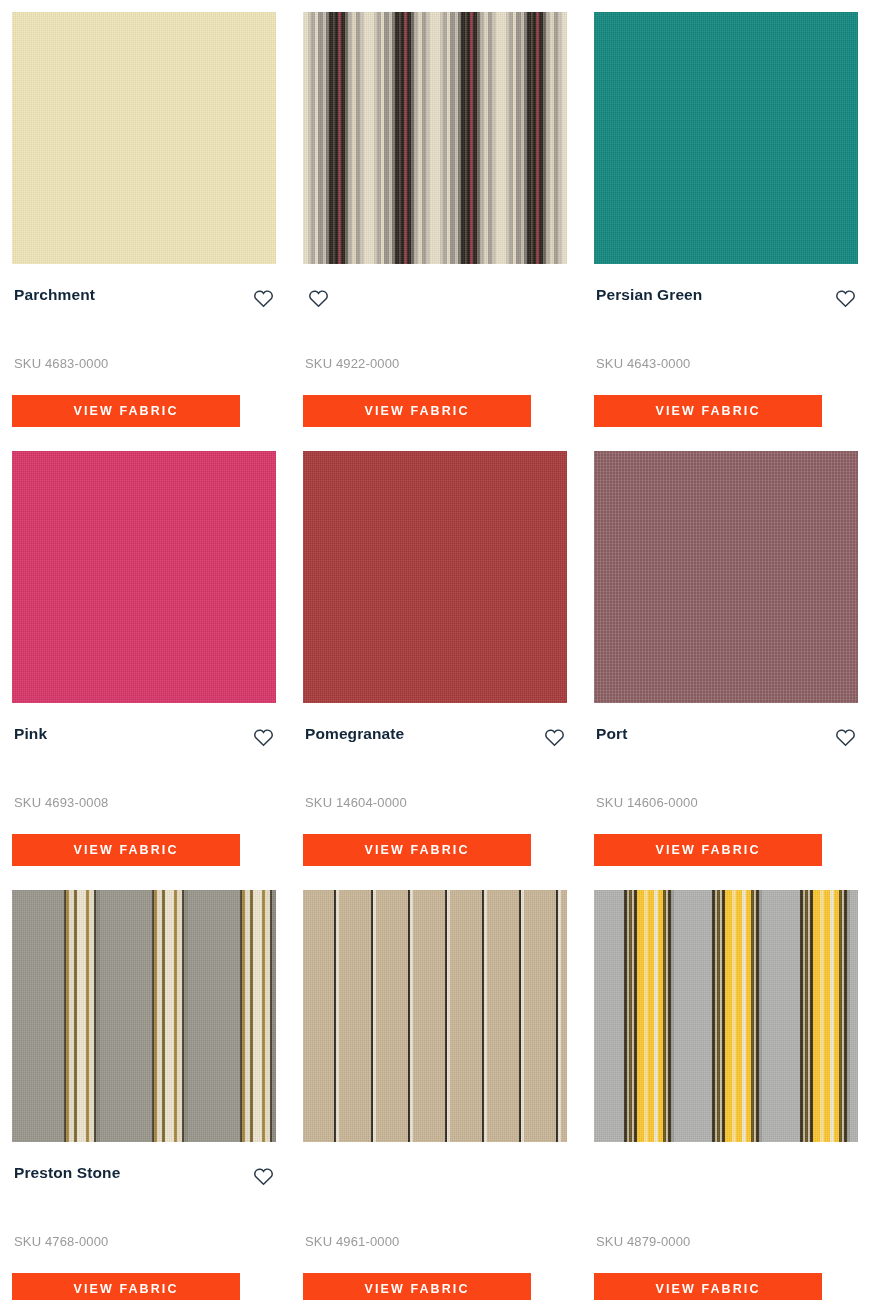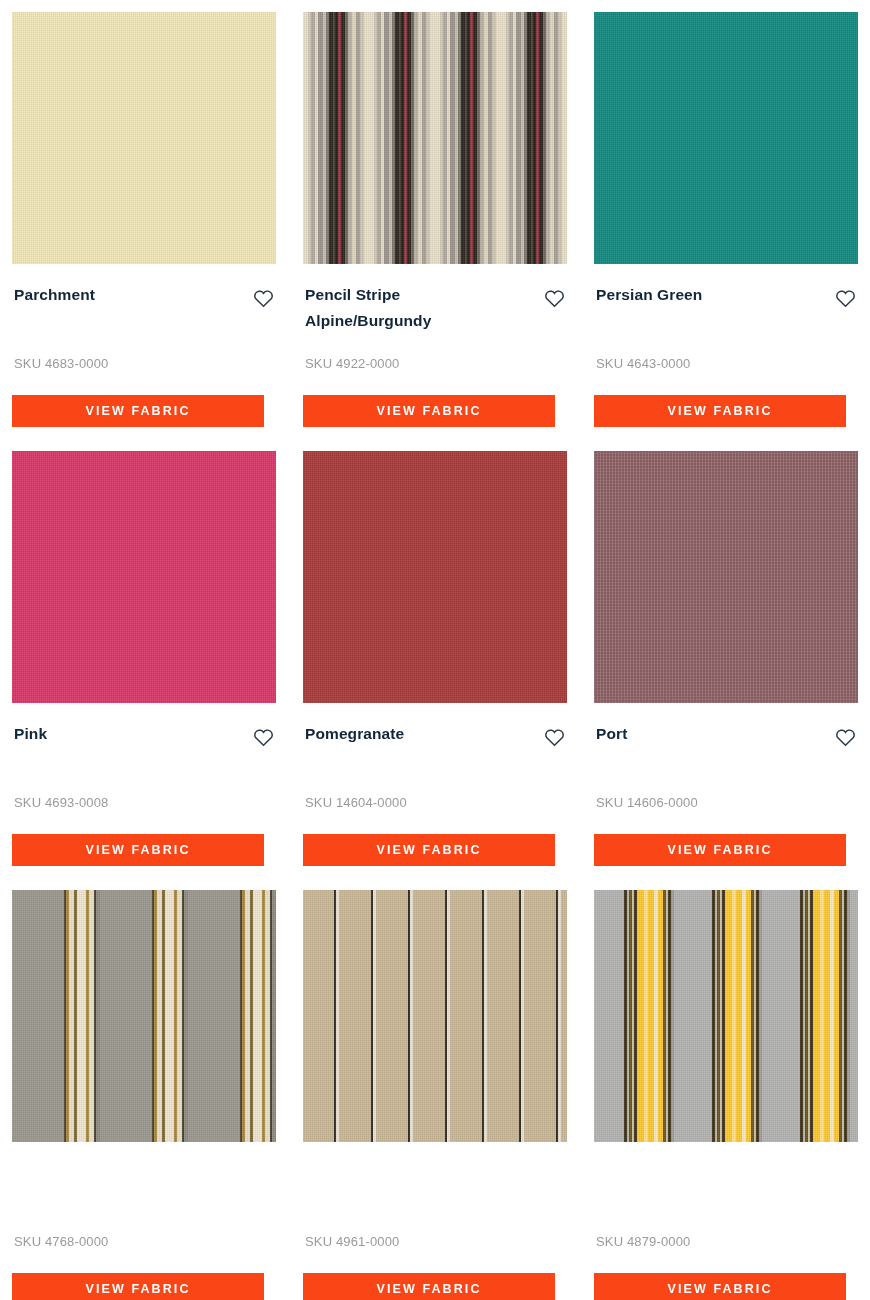--- a/index.html
+++ b/index.html
@@ -82,21 +82,21 @@
 
   .sku {
     font-size: 13px;
     color: #9a9a9a;
     letter-spacing: 0.15px;
     padding-left: 2px;
     margin-top: auto;
   }
 
   .view-btn {
-    width: 252px;
+    width: 228px;
     height: 32px;
     border: none;
     background: #fa4616;
     color: #ffffff;
     font-family: "Liberation Sans", sans-serif;
     font-size: 12.5px;
     font-weight: bold;
     letter-spacing: 2.1px;
     text-align: center;
     line-height: 32px;
@@ -146,21 +146,20 @@
           #2a251f 38px, #2a251f 42px,
           #6e675d 42px, #6e675d 45px,
           #b8b1a4 45px, #b8b1a4 49px,
           #ded5be 49px, #ded5be 53px,
           #a7a096 53px, #a7a096 57px,
           #cdc5b4 57px, #cdc5b4 61px,
           #e8dfc8 61px, #e8dfc8 66px);"></div>
       <div class="weave"></div>
     </div>
     <div class="title-row">
-      <div class="title">Pencil Stripe Alpine/Burgundy</div>
       <div class="heart-btn">
         <svg width="21" height="19" viewBox="0 0 21 19">
             <path d="M10.5 17.2 2.6 9.6A4.6 4.6 0 0 1 10.5 4.3 4.6 4.6 0 0 1 18.4 9.6Z" fill="none" stroke="#2b3a4a" stroke-width="1.5"></path>
           </svg>
       </div>
     </div>
     <div class="sku">SKU 4922-0000</div>
     <button class="view-btn">VIEW FABRIC</button>
   </div>
 
@@ -242,20 +241,28 @@
           #4a4332 52px, #4a4332 54px,
           #a8873f 54px, #a8873f 57px,
           #e6ddc6 57px, #e6ddc6 62px,
           #7d6a33 62px, #7d6a33 65px,
           #ede5d0 65px, #ede5d0 74px,
           #a8873f 74px, #a8873f 77px,
           #e6ddc6 77px, #e6ddc6 82px,
           #4a4332 82px, #4a4332 84px,
           #8d8a80 84px, #8d8a80 88px);"></div>
       <div class="weave"></div>
+    </div>
+    <div class="title-row">
+      <div class="title">Preston Stone</div>
+      <div class="heart-btn">
+        <svg width="21" height="19" viewBox="0 0 21 19">
+            <path d="M10.5 17.2 2.6 9.6A4.6 4.6 0 0 1 10.5 4.3 4.6 4.6 0 0 1 18.4 9.6Z" fill="none" stroke="#2b3a4a" stroke-width="1.5"></path>
+          </svg>
+      </div>
     </div>
     <div class="sku">SKU 4768-0000</div>
     <button class="view-btn">VIEW FABRIC</button>
   </div>
 
   <div class="card">
     <div class="swatch">
       <div class="swatch-texture" style="background:
         repeating-linear-gradient(90deg,
           #c9b697 0px, #c9b697 31px,

